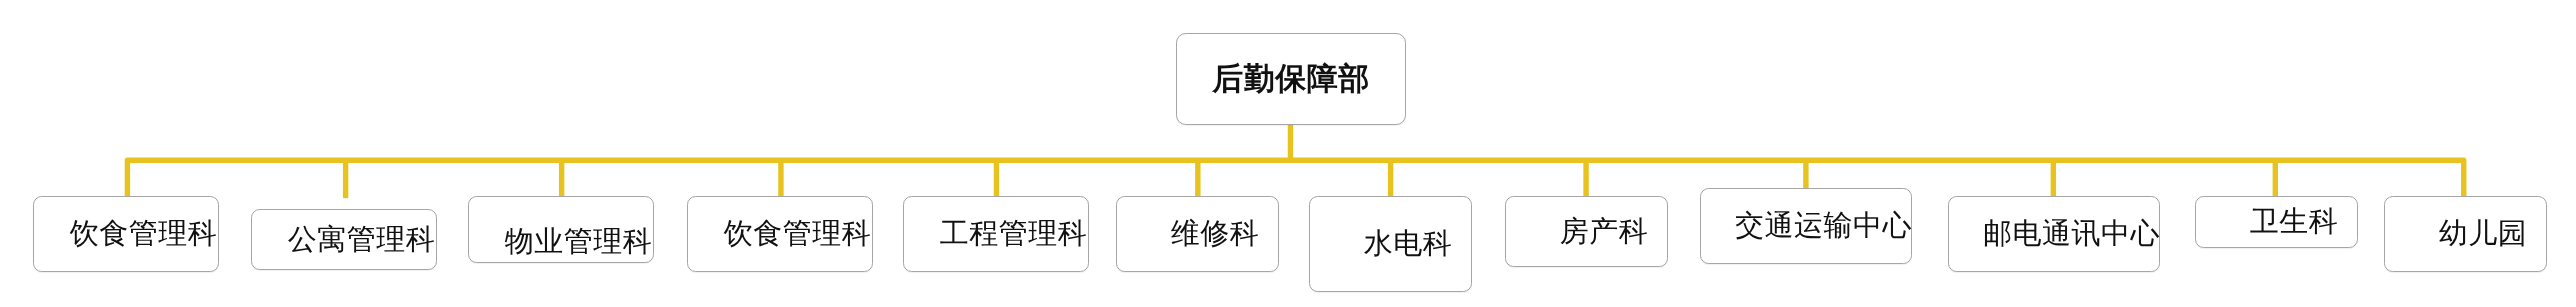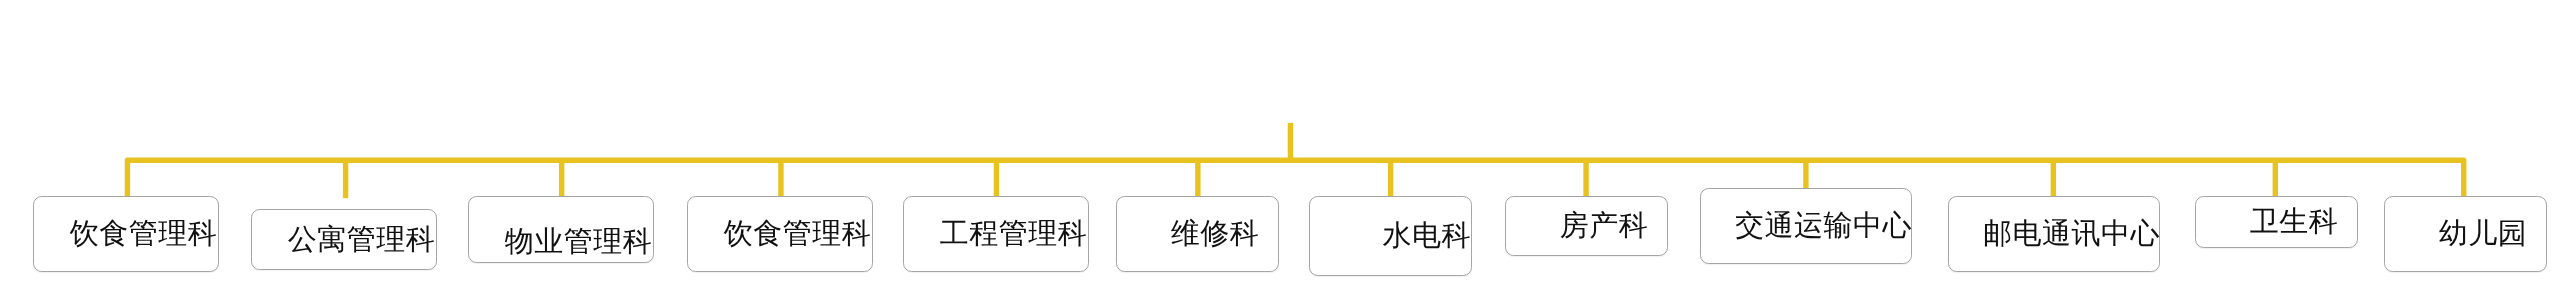--- a/index.html
+++ b/index.html
@@ -64,44 +64,47 @@
         <path d="M 1838 296 L 1838 366" fill="none" stroke="#e8c320" stroke-width="10" stroke-linejoin="round" stroke-linecap="butt"></path>
         <path d="M 2210 296 L 2210 366" fill="none" stroke="#e8c320" stroke-width="10" stroke-linejoin="round" stroke-linecap="butt"></path>
         <path d="M 2566 296 L 2566 366" fill="none" stroke="#e8c320" stroke-width="10" stroke-linejoin="round" stroke-linecap="butt"></path>
         <path d="M 2927 296 L 2927 366" fill="none" stroke="#e8c320" stroke-width="10" stroke-linejoin="round" stroke-linecap="butt"></path>
         <path d="M 3333 296 L 3333 366" fill="none" stroke="#e8c320" stroke-width="10" stroke-linejoin="round" stroke-linecap="butt"></path>
         <path d="M 3790 296 L 3790 366" fill="none" stroke="#e8c320" stroke-width="10" stroke-linejoin="round" stroke-linecap="butt"></path>
         <path d="M 4200 296 L 4200 366" fill="none" stroke="#e8c320" stroke-width="10" stroke-linejoin="round" stroke-linecap="butt"></path>
       </g>
   </svg>
 
+  <div class="node root" id="root-node" style="left: 1176px; top: 33px; width: 230px; height: 92px;">
+    <span>后勤保障部</span>
+  </div>
 
   <div id="children-row">
       <div class="node child" style="left: 33px; top: 196px; width: 186px; height: 76px;">
         <span>饮食管理科</span>
       </div>
       <div class="node child" style="left: 251px; top: 196px; width: 186px; height: 61px; margin-top: 13px;">
         <span>公寓管理科</span>
       </div>
       <div class="node child" style="left: 468px; top: 196px; width: 186px; height: 67px; align-items: flex-end;">
         <span>物业管理科</span>
       </div>
       <div class="node child" style="left: 687px; top: 196px; width: 186px; height: 76px;">
         <span>饮食管理科</span>
       </div>
       <div class="node child" style="left: 903px; top: 196px; width: 186px; height: 76px;">
         <span>工程管理科</span>
       </div>
       <div class="node child" style="left: 1116px; top: 196px; width: 163px; height: 76px;">
         <span>维修科</span>
       </div>
-      <div class="node child" style="left: 1309px; top: 196px; width: 163px; height: 80px; justify-content: flex-end;">
+      <div class="node child" style="left: 1309px; top: 196px; width: 163px; height: 96px;">
         <span>水电科</span>
       </div>
-      <div class="node child" style="left: 1505px; top: 196px; width: 163px; height: 60px;">
+      <div class="node child" style="left: 1505px; top: 196px; width: 163px; height: 71px;">
         <span>房产科</span>
       </div>
       <div class="node child" style="left: 1700px; top: 188px; width: 212px; height: 76px;">
         <span>交通运输中心</span>
       </div>
       <div class="node child" style="left: 1948px; top: 196px; width: 212px; height: 76px;">
         <span>邮电通讯中心</span>
       </div>
       <div class="node child" style="left: 2195px; top: 196px; width: 163px; height: 52px;">
         <span>卫生科</span>

